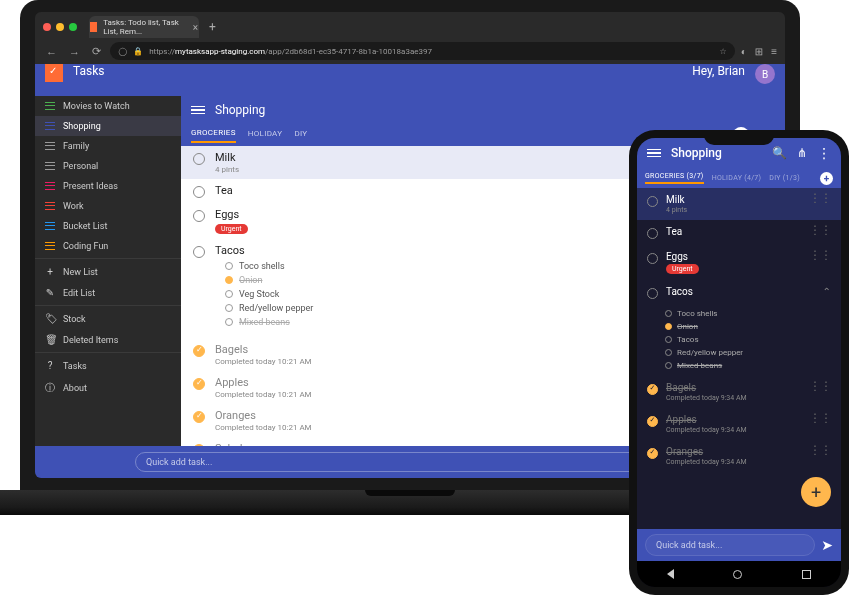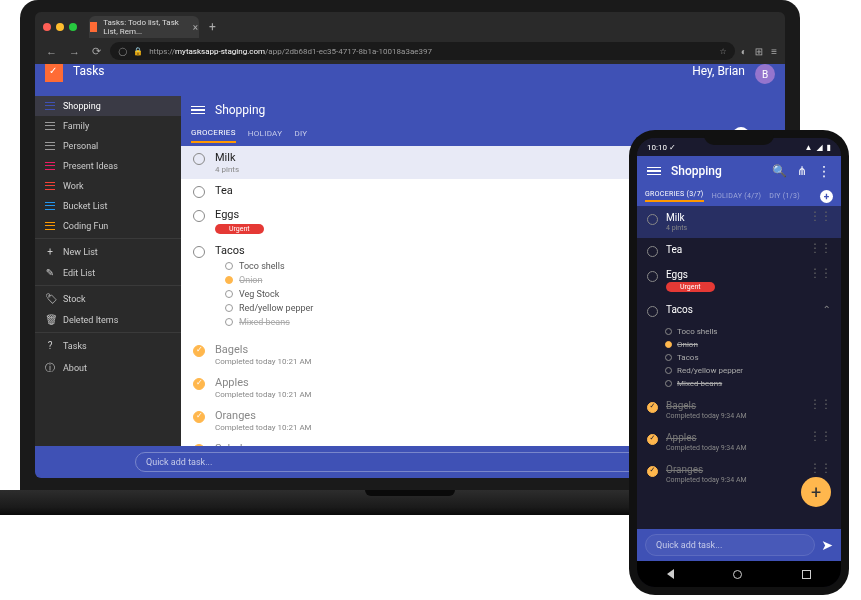--- a/index.html
+++ b/index.html
@@ -61,21 +61,21 @@
 
 .task-list { flex:1; overflow:auto; }
 .task { display:flex; align-items:flex-start; padding:5px 12px; gap:10px; border-bottom:0; font-size:11px; color:#222; }
 .task.selected { background:#e8eaf6; }
 .task-content { flex:1; }
 .task-sub { font-size:8px; color:#888; margin-top:1px; }
 .checkbox { width:12px; height:12px; border:1.5px solid #888; border-radius:50%; flex-shrink:0; margin-top:2px; }
 .checkbox.done { background:#ffb74d; border-color:#ffb74d; position:relative; }
 .checkbox.done::after { content:"✓"; color:#fff; font-size:8px; position:absolute; left:2px; top:-1px; }
 .task.completed .task-title { color:#888; }
-.badge { display:inline-block; background:#e53935; color:#fff; font-size:7px; padding:1px 14px; border-radius:7px; margin-top:2px; }
+.badge { display:inline-block; background:#e53935; color:#fff; font-size:7px; padding:1px 6px; border-radius:7px; margin-top:2px; }
 
 .subtasks { padding:2px 0 4px 10px; }
 .subtask { display:flex; align-items:center; gap:6px; font-size:9px; color:#555; padding:2px 0; }
 .sub-check { width:8px; height:8px; border:1px solid #999; border-radius:50%; }
 .sub-check.done { background:#ffb74d; border-color:#ffb74d; }
 .strike { text-decoration:line-through; color:#aaa; }
 
 .quick-add-row { background:#3f51b5; padding:6px 0; display:flex; justify-content:center; }
 .quick-add { width:550px; height:20px; border:1px solid #7986cb; border-radius:10px; color:#c5cae9; font-size:9px; display:flex; align-items:center; padding:0 10px; }
 
@@ -164,20 +164,28 @@
           <span class="app-logo"></span>
           <span>Tasks</span>
           <span class="flex-spacer"></span>
           <span>Hey, Brian</span>
           <span class="avatar">B</span>
         </div>
 
         <div class="app-body">
           <div class="app-main-row">
             <div class="sidebar" id="desktop-sidebar">
+                <div class="sidebar-item">
+                  <span class="list-icon">
+                    <span style="background: rgb(76, 175, 80);"></span>
+                    <span style="background: rgb(76, 175, 80);"></span>
+                    <span style="background: rgb(76, 175, 80);"></span>
+                  </span>
+                  <span>Movies to Watch</span>
+                </div>
                 <div class="sidebar-item active">
                   <span class="list-icon">
                     <span style="background: rgb(63, 81, 181);"></span>
                     <span style="background: rgb(63, 81, 181);"></span>
                     <span style="background: rgb(63, 81, 181);"></span>
                   </span>
                   <span>Shopping</span>
                 </div>
                 <div class="sidebar-item">
                   <span class="list-icon">
@@ -358,28 +366,20 @@
       </div>
 
     </div>
   </div>
   <div class="laptop-base"></div>
 </div>
 
 <div class="phone">
   <div class="phone-notch"></div>
   <div class="phone-screen">
-    <div class="status-bar">
-      <span><span>10:10</span> <span>✓</span></span>
-      <div class="status-icons">
-        <span>▲</span>
-        <span>◢</span>
-        <span>▮</span>
-      </div>
-    </div>
 
     <div class="phone-header">
       <div class="phone-titlebar">
         <span class="hamburger">
             <span></span>
             <span></span>
             <span></span>
           </span>
         <span>Shopping</span>
         <span class="flex-spacer"></span>

